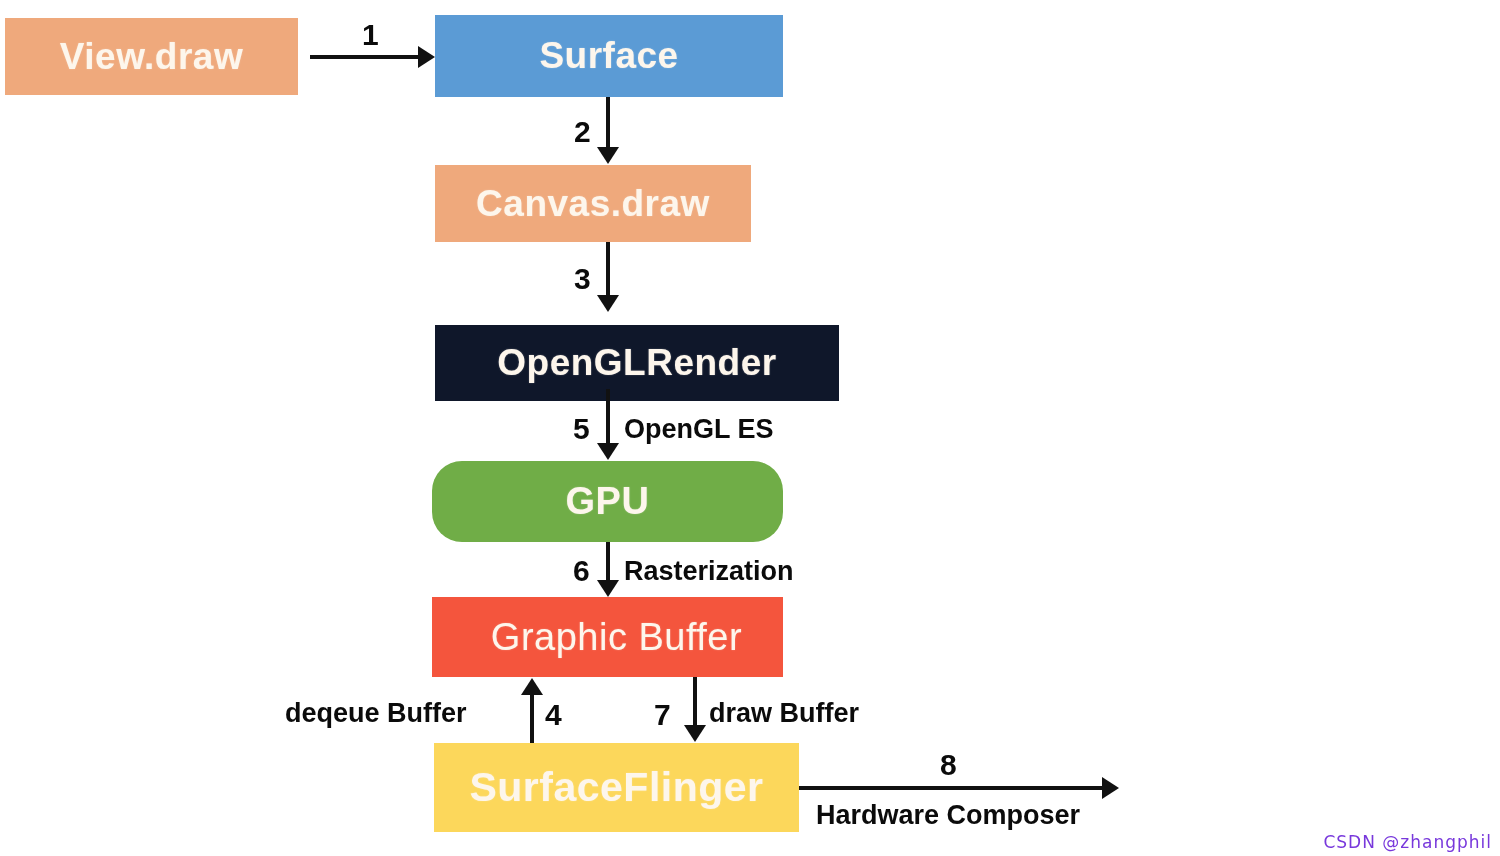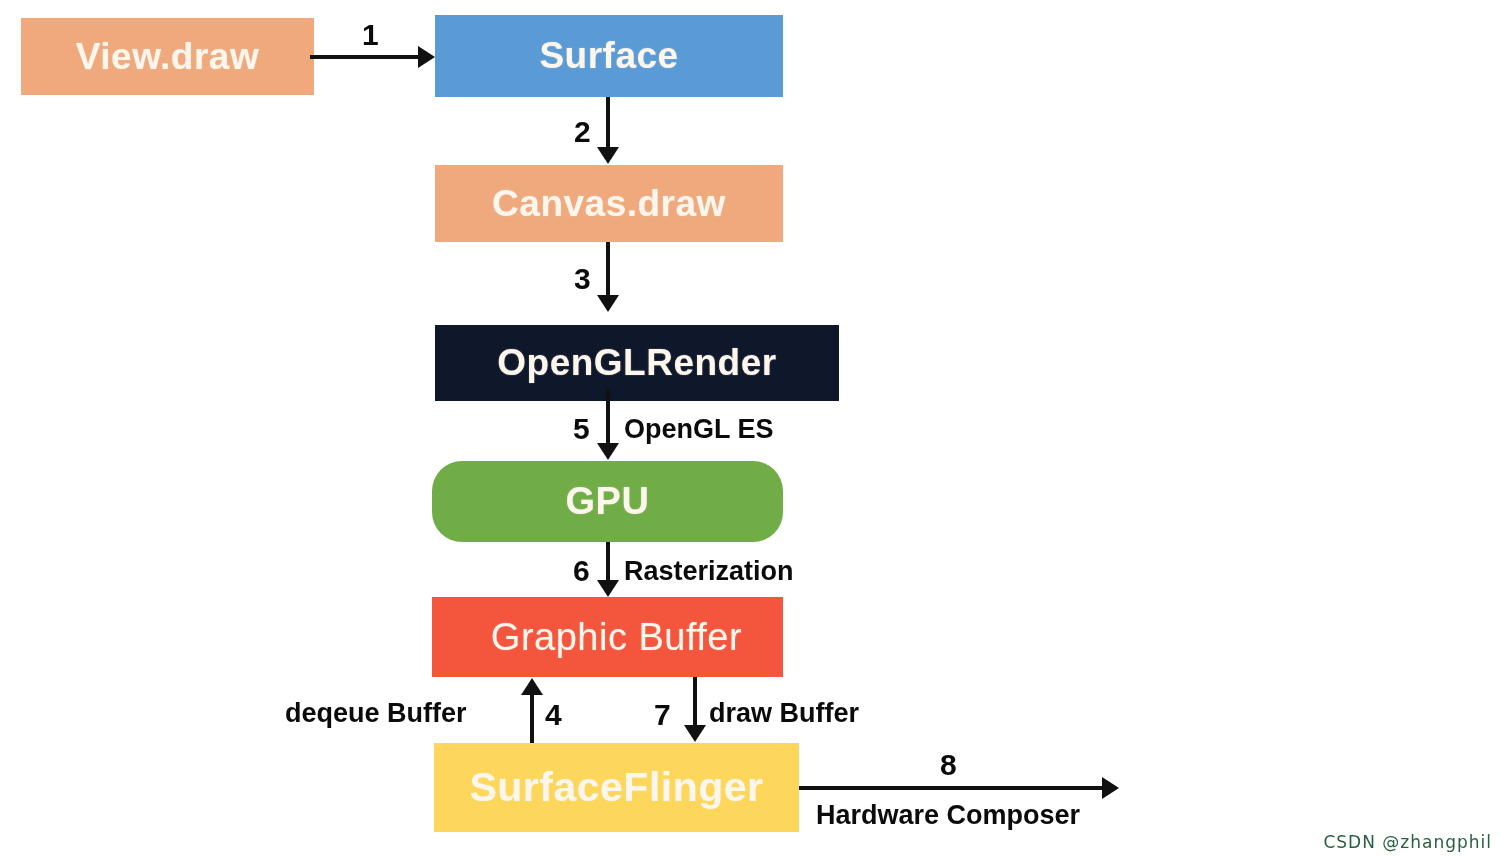--- a/index.html
+++ b/index.html
@@ -22,23 +22,23 @@
     display: flex;
     align-items: center;
     justify-content: center;
     color: #fdf6ec;
     font-weight: bold;
     letter-spacing: 0.5px;
     text-shadow: 0 0 2px rgba(255,255,255,0.28);
     box-sizing: border-box;
     white-space: nowrap;
   }
-  .node-view-draw   { left:21px;   top:18px;  width:293px; height:77px; background:#efa97c; font-size:37px; }
+  .node-view-draw   { left:5px;   top:18px;  width:293px; height:77px; background:#efa97c; font-size:37px; }
   .node-surface     { left:435px;  top:15px;  width:348px; height:82px; background:#5b9bd5; font-size:37px; }
-  .node-canvas-draw { left:435px;  top:165px; width:348px; height:77px; background:#efa97c; font-size:37px; }
+  .node-canvas-draw { left:435px;  top:165px; width:316px; height:77px; background:#efa97c; font-size:37px; }
   .node-opengl      { left:435px;  top:325px; width:404px; height:76px; background:#0f172a; font-size:37px; }
   .node-gpu         { left:432px;  top:461px; width:351px; height:81px; background:#70ad47; font-size:38px;border-radius:30px; }
   .node-graphic-buf { left:432px;  top:597px; width:351px; height:80px; background:#f4553d; font-size:38px; font-weight:normal;padding-left:18px; }
   .node-sf          { left:434px;  top:743px; width:365px; height:89px; background:#fcd75b; font-size:41px; }
   .node-display     { left:1120px; top:742px; width:364px; height:94px; background:#efa97c; font-size:38px; }
 
   .vline {
     position: absolute;
     width: 4px;
     background: #111111;
@@ -75,21 +75,21 @@
     font-weight: bold;
     white-space: nowrap;
     font-size: 27px;
   }
   .num-label { font-size: 30px; }
   .watermark {
     position: absolute;
     right: 8px;
     bottom: 4px;
     font-size: 17px;
-    color: #14532d;
+    color: #6d28d9;
     letter-spacing: 1px;
     font-family: "DejaVu Sans", sans-serif;
     opacity: 0.92;
   }
 </style>
 </head>
 <body>
 
 <div id="canvas">
 

